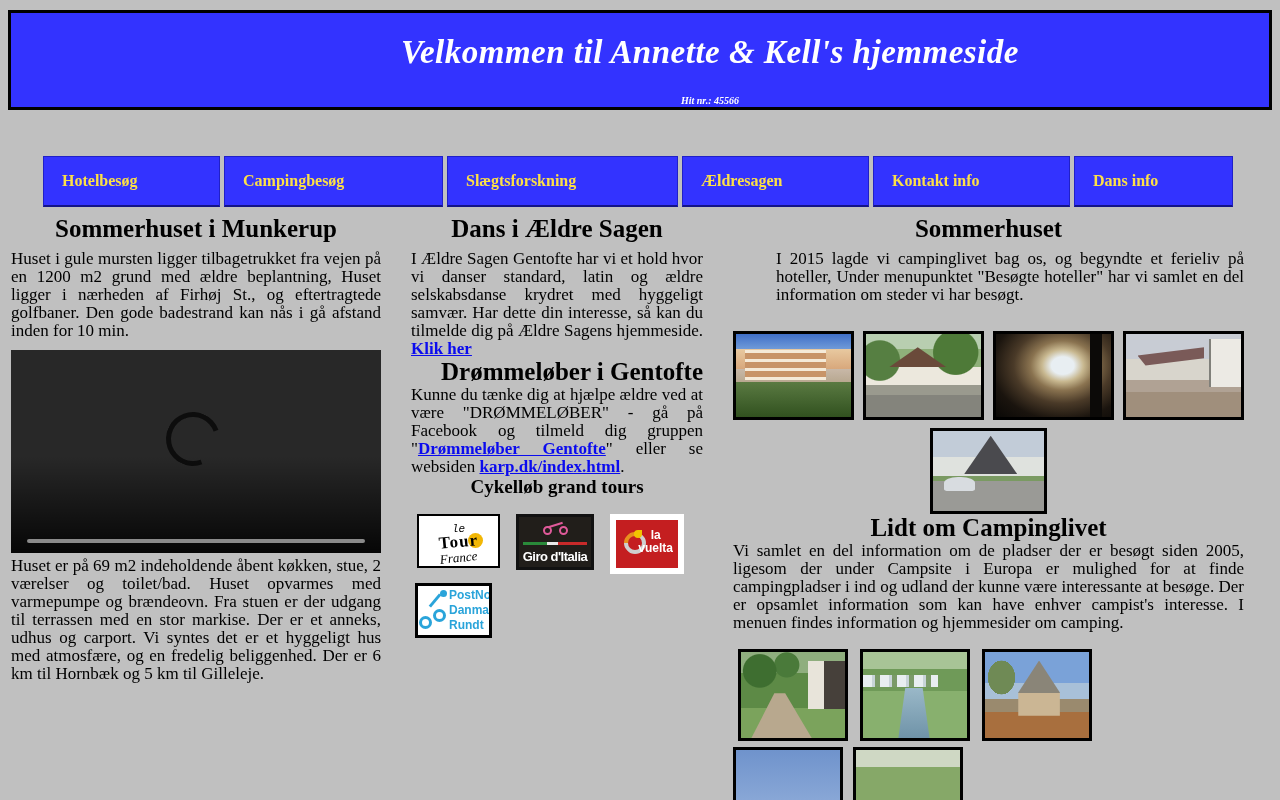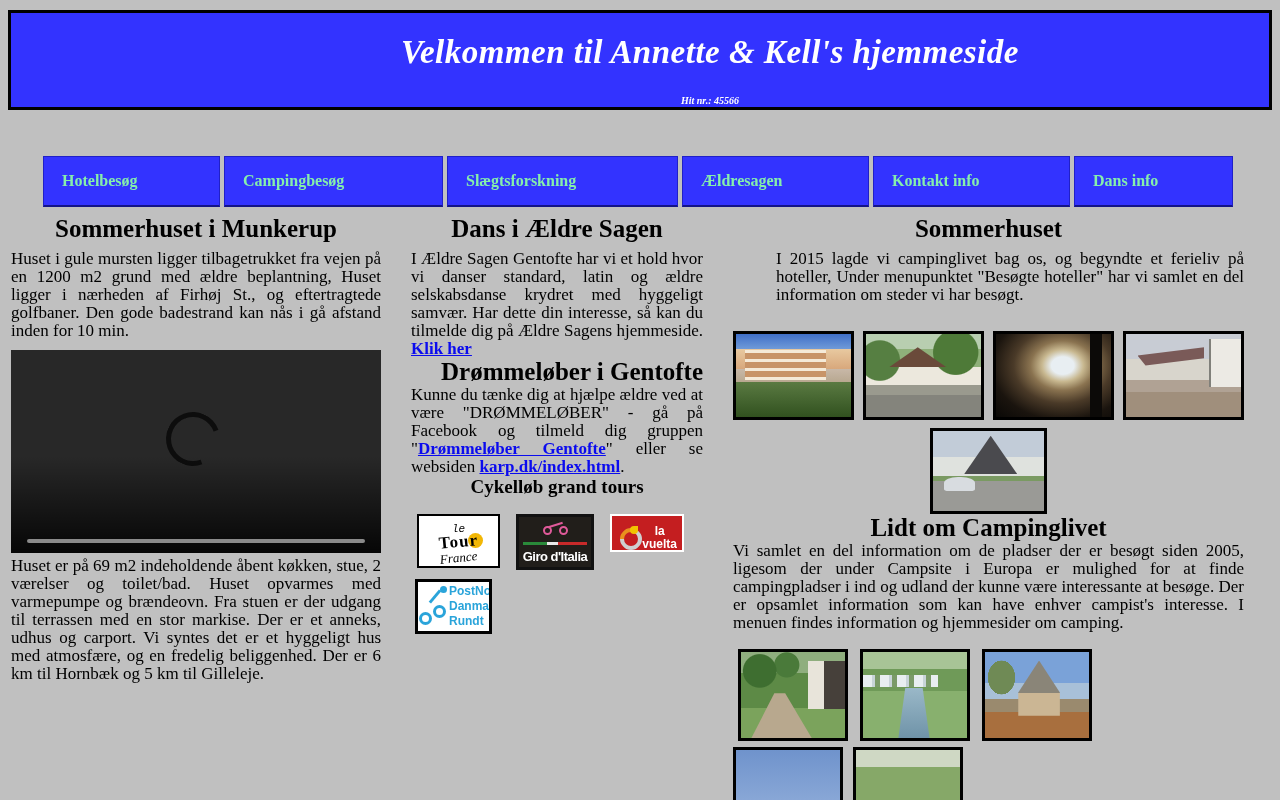--- a/index.html
+++ b/index.html
@@ -21,21 +21,21 @@
     margin:0; padding-top:21px; font-size:33px; font-weight:bold; font-style:italic;
     letter-spacing:.5px;
   }
   .hit-counter {
     margin-top:24px; font-size:10px; font-weight:bold; font-style:italic;
   }
 
   
   .nav { position:absolute; left:43px; top:156px; display:flex; gap:4px; }
   .nav-btn {
-    height:51px; background:#3333ff; color:#86efac; font-weight:bold; font-size:16px;
+    height:51px; background:#3333ff; color:#fde047; font-weight:bold; font-size:16px;
     display:flex; align-items:center; padding-left:18px; cursor:pointer;
     border:1px solid #2020c8; border-bottom:2px solid #141488;
   }
   .nav-btn:nth-child(1){ width:177px; }
   .nav-btn:nth-child(2){ width:219px; }
   .nav-btn:nth-child(3){ width:231px; }
   .nav-btn:nth-child(4){ width:187px; }
   .nav-btn:nth-child(5){ width:197px; }
   .nav-btn:nth-child(6){ width:159px; }
 
@@ -110,21 +110,21 @@
   .g-wheel { position:absolute; top:9px; width:9px; height:9px; border:2px solid #e05a9a;
              border-radius:50%; }
   .g-w1 { left:24px; } .g-w2 { left:40px; }
   .g-frame { position:absolute; left:29px; top:7px; width:15px; height:2px;
              background:#e05a9a; transform:rotate(-18deg); }
   .g-stripe { position:absolute; left:4px; right:4px; top:25px; height:3px;
               background:linear-gradient(to right,#2a8a3a 0 38%, #e8e8e8 38% 55%, #c82a2a 55% 100%); }
   .g-text { position:absolute; left:0; right:0; bottom:3px; font-family:"Liberation Sans",sans-serif;
             font-weight:bold; font-size:13px; letter-spacing:-0.5px; }
 
-  .logo-vuelta { width:74px; height:38px; background:#c41e20; border:2px solid #ffffff; color:#fff; }
+  .logo-vuelta { width:74px; height:60px; background:#c41e20; border:6px solid #ffffff; color:#fff; }
   .v-swirl { position:absolute; left:8px; top:12px; width:22px; height:22px;
              border:4px solid #cfcfcf; border-radius:50%; border-top-color:#e8901e;
              transform:rotate(-45deg); }
   .v-flame { position:absolute; left:18px; top:10px; width:8px; height:8px;
              background:#f2c400; border-radius:50% 0 50% 50%; }
   .v-text { position:absolute; right:5px; top:9px; text-align:center;
             font-family:"Liberation Sans",sans-serif; font-weight:bold; line-height:13px; font-size:12px; }
 
   .logo-postnord { width:77px; height:55px; background:#fff; border:3px solid #000; display:flex; }
   .pn-bike { position:relative; width:31px; flex:none; }

